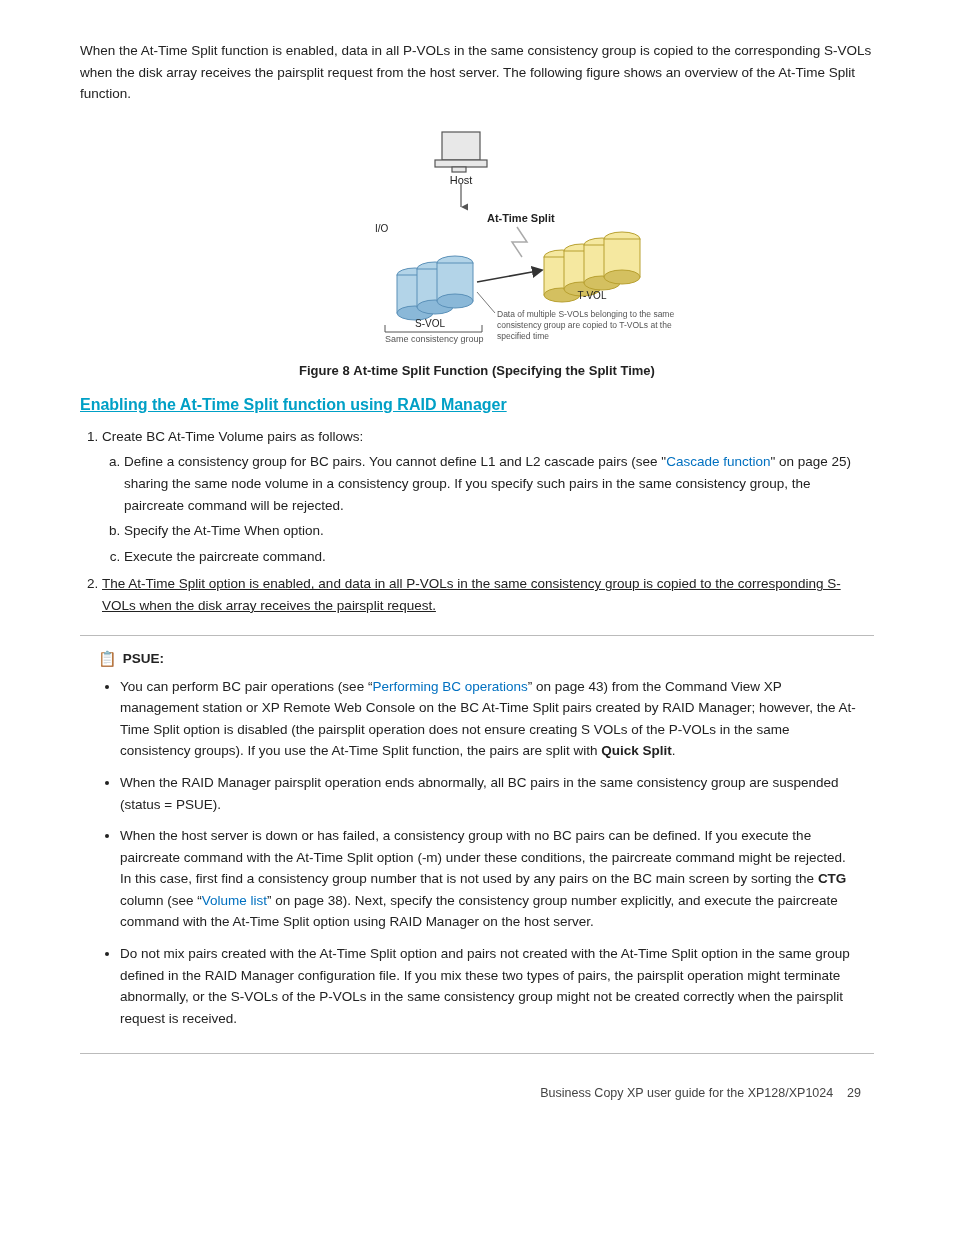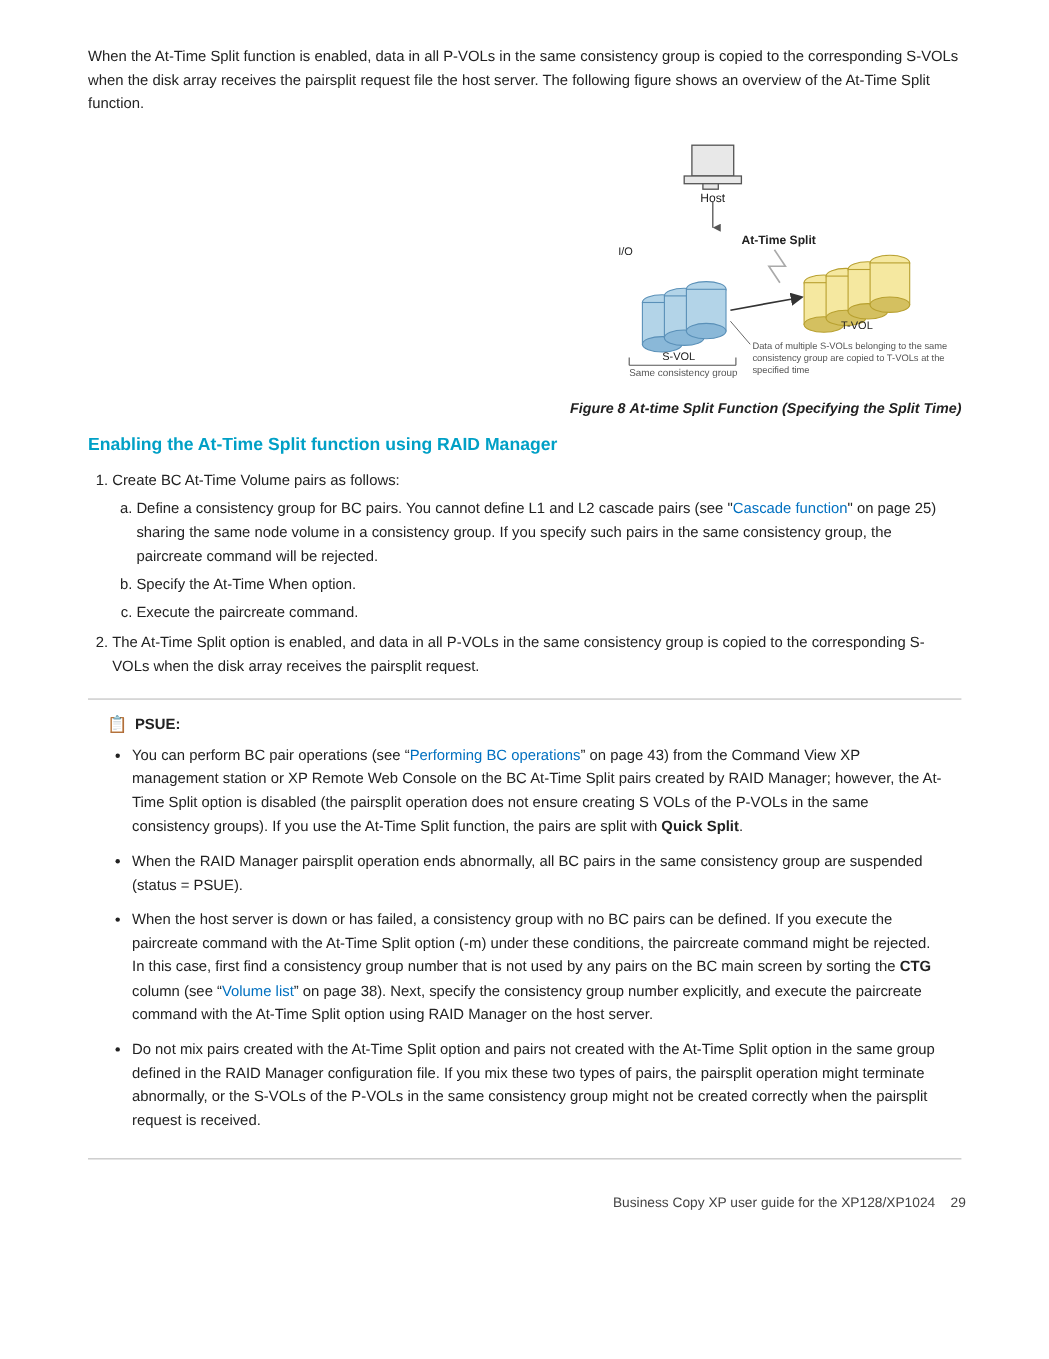--- a/index.html
+++ b/index.html
@@ -15,46 +15,46 @@
       padding: 40px 80px 50px 80px;
       position: relative;
     }
     .intro-text {
       line-height: 1.6;
       margin-bottom: 22px;
     }
     .figure-container {
       display: flex;
       flex-direction: column;
-      align-items: flex-end;
+      align-items: center;
       margin-bottom: 8px;
     }
     .figure-img {
       width: 420px;
       height: 230px;
       position: relative;
     }
     
     .figure-caption {
       font-size: 13px;
       color: #222;
       margin-top: 6px;
       text-align: center;
-      font-style: italic;
     }
     .figure-caption span {
       font-weight: bold;
       color: #222;
     }
     .section-heading {
       color: #00a0c6;
       font-size: 16px;
       font-weight: bold;
       margin: 18px 0 12px 0;
       border-top: none;
+      text-decoration: underline;
     }
     ol.main-list {
       margin-left: 22px;
       margin-bottom: 10px;
     }
     ol.main-list > li {
       line-height: 1.6;
       margin-bottom: 6px;
     }
     ol.sub-list {
@@ -92,34 +92,34 @@
       list-style-type: disc;
       margin-left: 22px;
     }
     .note-list > li {
       line-height: 1.6;
       margin-bottom: 10px;
     }
     .footer {
       position: absolute;
       bottom: 22px;
-      right: 76px;
+      right: 93px;
       font-size: 12.5px;
       color: #444;
     }
     .figure-label {
       font-weight: bold;
     }
   </style>
 </head>
 <body>
 
 <div class="page">
 
-  <p class="intro-text">When the At-Time Split function is enabled, data in all P-VOLs in the same consistency group is copied to the corresponding S-VOLs when the disk array receives the pairsplit request file the host server. The following figure shows an overview of the At-Time Split function.</p>
+  <p class="intro-text">When the At-Time Split function is enabled, data in all P-VOLs in the same consistency group is copied to the corresponding S-VOLs when the disk array receives the pairsplit request from the host server. The following figure shows an overview of the At-Time Split function.</p>
 
   <div class="figure-container">
     <div class="figure-img">
       <svg width="420" height="230" viewBox="0 0 420 230" xmlns="http://www.w3.org/2000/svg">
 
         <rect x="175" y="5" width="38" height="28" fill="#e8e8e8" stroke="#555" stroke-width="1.2"></rect>
         <rect x="168" y="33" width="52" height="7" fill="#e8e8e8" stroke="#555" stroke-width="1.2"></rect>
         <rect x="185" y="40" width="14" height="5" fill="#e8e8e8" stroke="#555" stroke-width="1.2"></rect>
         <text x="194" y="57" font-size="11" text-anchor="middle" fill="#222">Host</text>
 
@@ -199,21 +199,21 @@
       <span>Create BC At-Time Volume pairs as follows:</span>
       <ol class="sub-list">
         <li>
           Define a consistency group for BC pairs. You cannot define L1 and L2 cascade pairs (see "<a href="#">Cascade function</a>" on page 25) sharing the same node volume in a consistency group. If you specify such pairs in the same consistency group, the paircreate command will be rejected.
         </li>
         <li>Specify the At-Time When option.</li>
         <li>Execute the paircreate command.</li>
       </ol>
     </li>
     <li>
-      <p class="step-text" style="margin-left:0;">The At-Time Split option is enabled, and data in all P-VOLs in the same consistency group is copied to the corresponding S-VOLs when the disk array receives the pairsplit request.</p>
+      <p class="step-text" style="margin-left:0;text-decoration:underline;">The At-Time Split option is enabled, and data in all P-VOLs in the same consistency group is copied to the corresponding S-VOLs when the disk array receives the pairsplit request.</p>
     </li>
   </ol>
 
   <div class="note-box">
     <div class="note-title">
       <span class="note-icon">📋</span>
       <span>PSUE:</span>
     </div>
     <ul class="note-list">
       <li>

